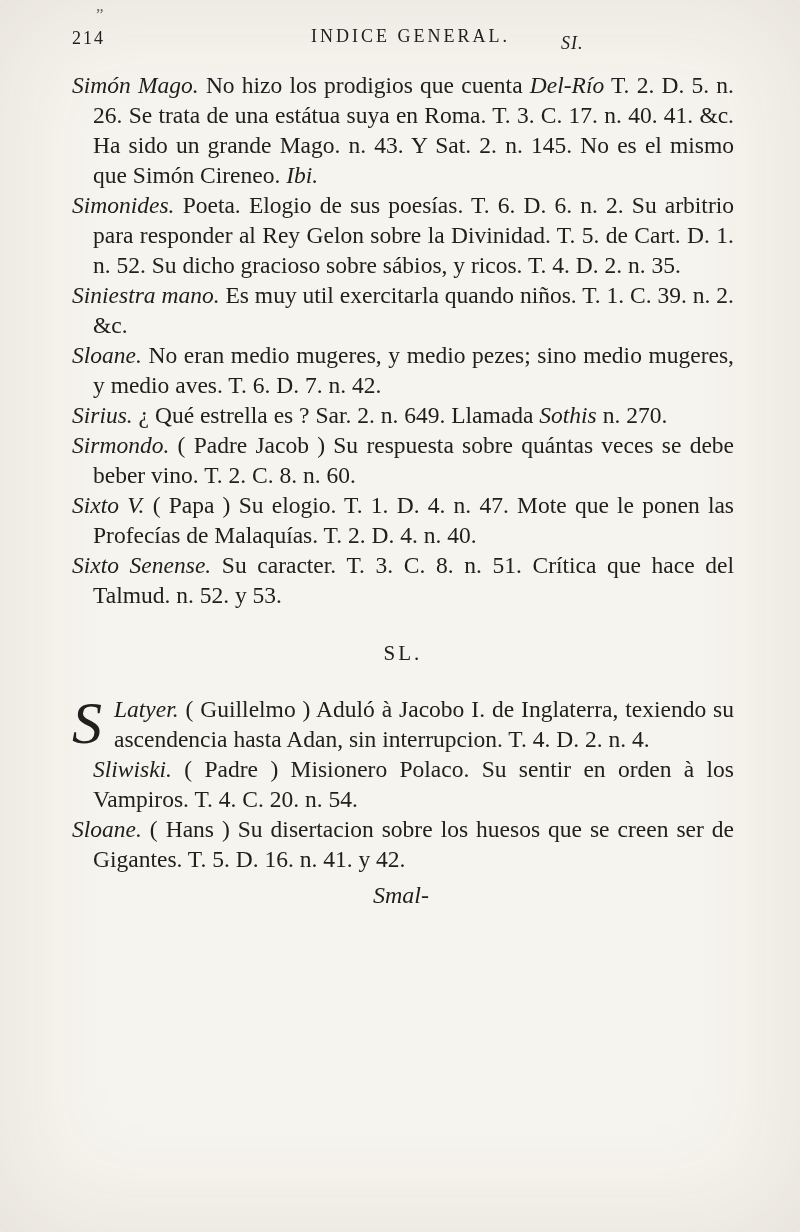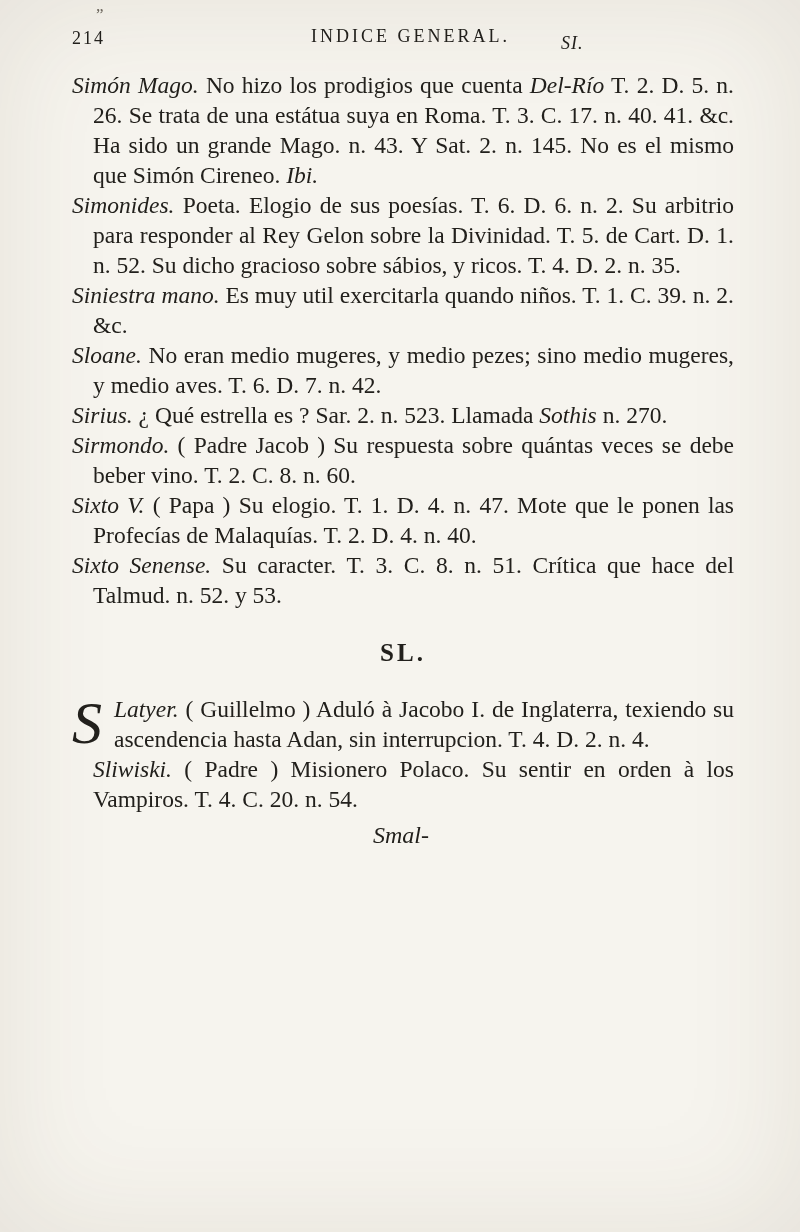--- a/index.html
+++ b/index.html
@@ -62,22 +62,22 @@
     margin: 0;
     padding-left: 21px;
     text-indent: -21px;
   }
   .entry.has-dropcap {
     padding-left: 0;
     text-indent: 0;
   }
   .seg-headword, .seg-italic { font-style: italic; }
   .section-heading {
-    font-weight: bold;
-    font-size: 25px;
+    font-weight: normal;
+    font-size: 21px;
     text-align: center;
     letter-spacing: 3px;
     margin: 28px 0 26px 0;
   }
   .dropcap {
     float: left;
     font-style: italic;
     font-size: 60px;
     line-height: 50px;
     height: 58px;
@@ -104,24 +104,25 @@
     <span class="page-title">INDICE GENERAL.</span>
     <span class="section-marker">SI.</span>
   </header>
 
   <main class="index-body">
 
   <p class="entry"><span class="seg-headword">Simón Mago.</span><span class="seg-roman"> No hizo los prodigios que cuenta </span><span class="seg-italic">Del-Río</span><span class="seg-roman"> T. 2. D. 5. n. 26. Se trata de una estátua suya en Roma. T. 3. C. 17. n. 40. 41. &amp;c. Ha sido un grande Mago. n. 43. Y Sat. 2. n. 145. No es el mismo que Simón Cireneo. </span><span class="seg-italic">Ibi.</span></p>
       <p class="entry"><span class="seg-headword">Simonides.</span><span class="seg-roman"> Poeta. Elogio de sus poesías. T. 6. D. 6. n. 2. Su arbitrio para responder al Rey Gelon sobre la Divinidad. T. 5. de Cart. D. 1. n. 52. Su dicho gracioso sobre sábios, y ricos. T. 4. D. 2. n. 35.</span></p>
       <p class="entry"><span class="seg-headword">Siniestra mano.</span><span class="seg-roman"> Es muy util exercitarla quando niños. T. 1. C. 39. n. 2. &amp;c.</span></p>
       <p class="entry"><span class="seg-headword">Sloane.</span><span class="seg-roman"> No eran medio mugeres, y medio pezes; sino medio mugeres, y medio aves. T. 6. D. 7. n. 42.</span></p>
-      <p class="entry"><span class="seg-headword">Sirius.</span><span class="seg-roman"> ¿ Qué estrella es ? Sar. 2. n. 523. Llamada </span><span class="seg-italic">Sothis</span><span class="seg-roman"> n. 270.</span></p>
+      <p class="entry"><span class="seg-headword">Sirius.</span><span class="seg-roman"> ¿ Qué estrella es ? Sar. 2. n. 649. Llamada </span><span class="seg-italic">Sothis</span><span class="seg-roman"> n. 270.</span></p>
       <p class="entry"><span class="seg-headword">Sirmondo.</span><span class="seg-roman"> ( Padre Jacob ) Su respuesta sobre quántas veces se debe beber vino. T. 2. C. 8. n. 60.</span></p>
       <p class="entry"><span class="seg-headword">Sixto V.</span><span class="seg-roman"> ( Papa ) Su elogio. T. 1. D. 4. n. 47. Mote que le ponen las Profecías de Malaquías. T. 2. D. 4. n. 40.</span></p>
       <p class="entry"><span class="seg-headword">Sixto Senense.</span><span class="seg-roman"> Su caracter. T. 3. C. 8. n. 51. Crítica que hace del Talmud. n. 52. y 53.</span></p>
       <h2 class="section-heading">SL.</h2>
       <p class="entry has-dropcap"><span class="dropcap">S</span><span class="seg-headword">Latyer.</span><span class="seg-roman"> ( Guillelmo ) Aduló à Jacobo I. de Inglaterra, texiendo su ascendencia hasta Adan, sin interrupcion. T. 4. D. 2. n. 4.</span></p>
       <p class="entry"><span class="seg-headword">Sliwiski.</span><span class="seg-roman"> ( Padre ) Misionero Polaco. Su sentir en orden à los Vampiros. T. 4. C. 20. n. 54.</span></p>
+      <p class="entry"><span class="seg-headword">Sloane.</span><span class="seg-roman"> ( Hans ) Su disertacion sobre los huesos que se creen ser de Gigantes. T. 5. D. 16. n. 41. y 42.</span></p>
     </main>
 
   <div class="catchword">Smal-</div>
 
 </div>
 
 </body></html>

